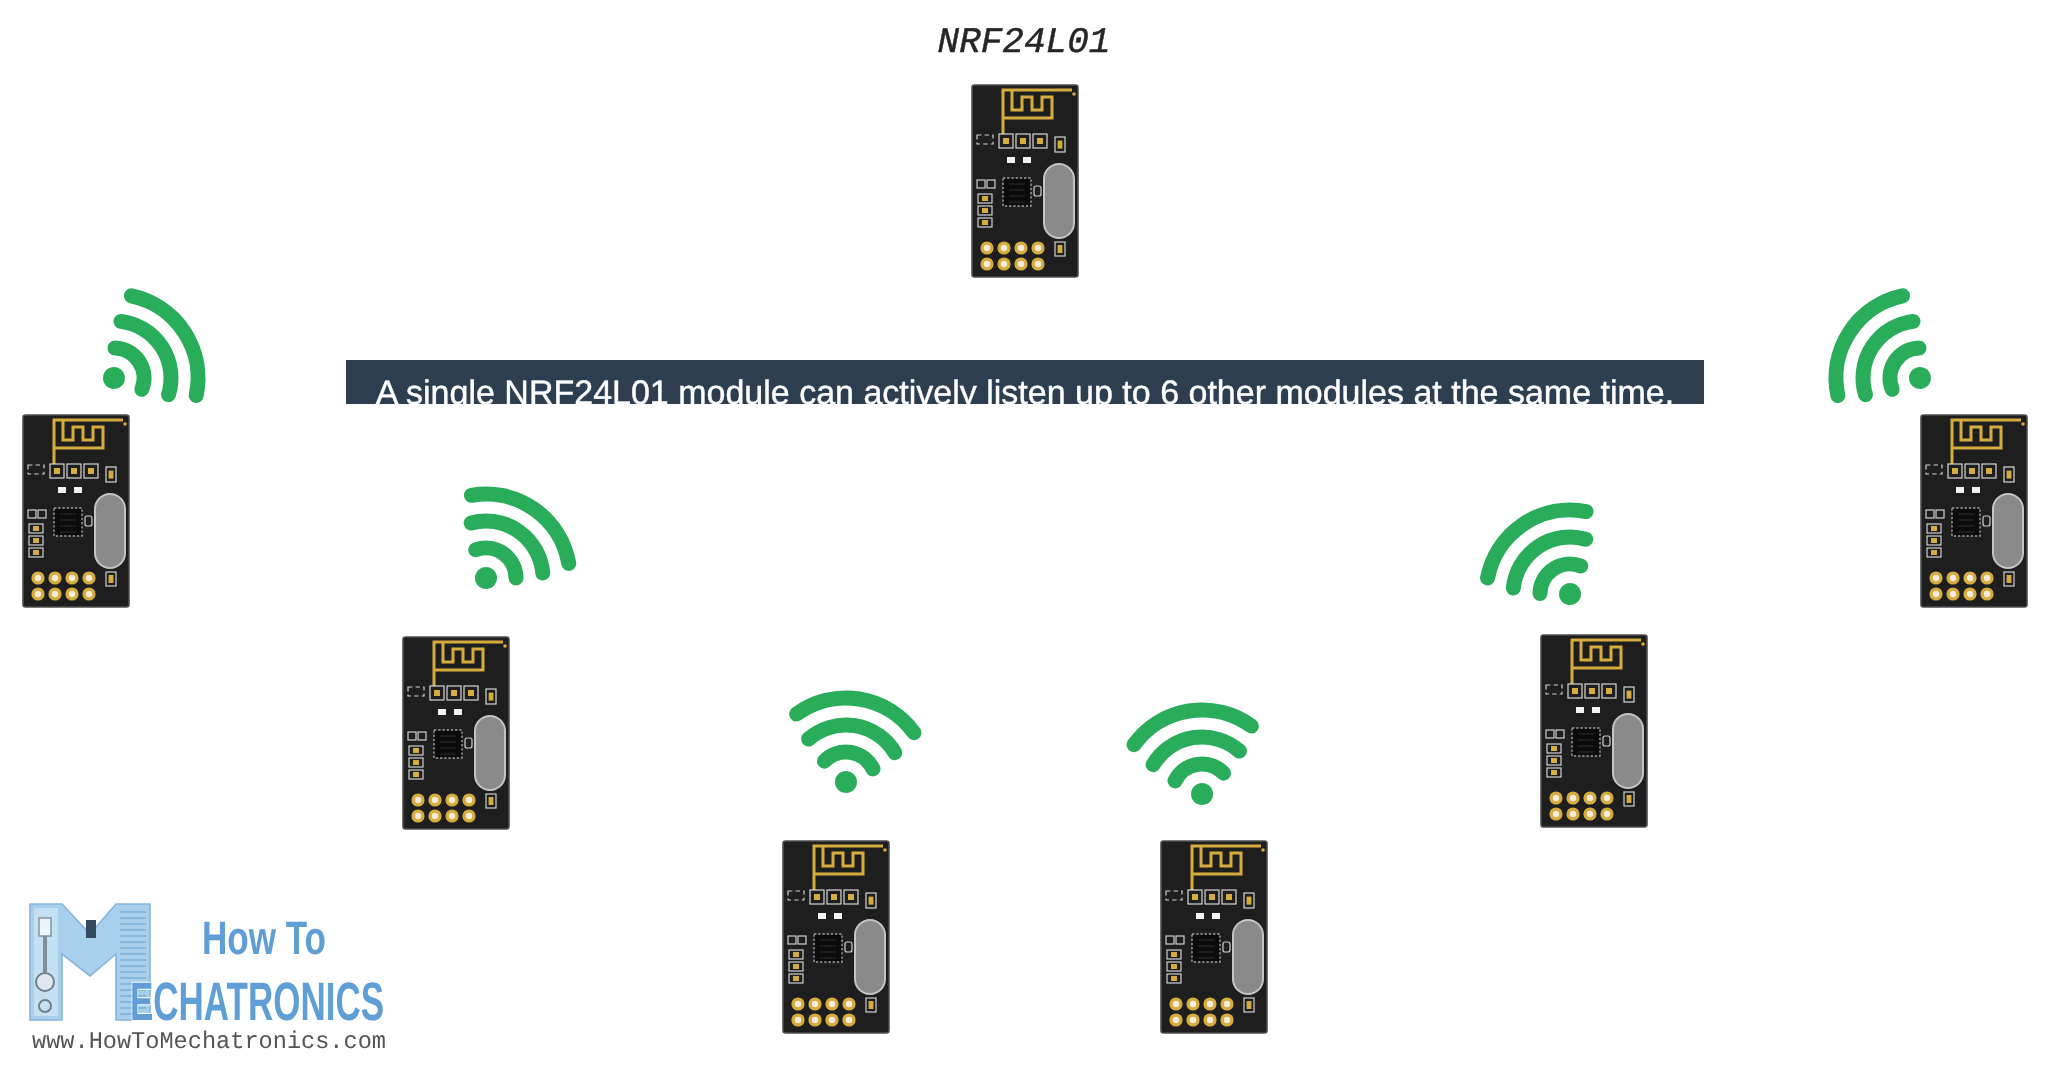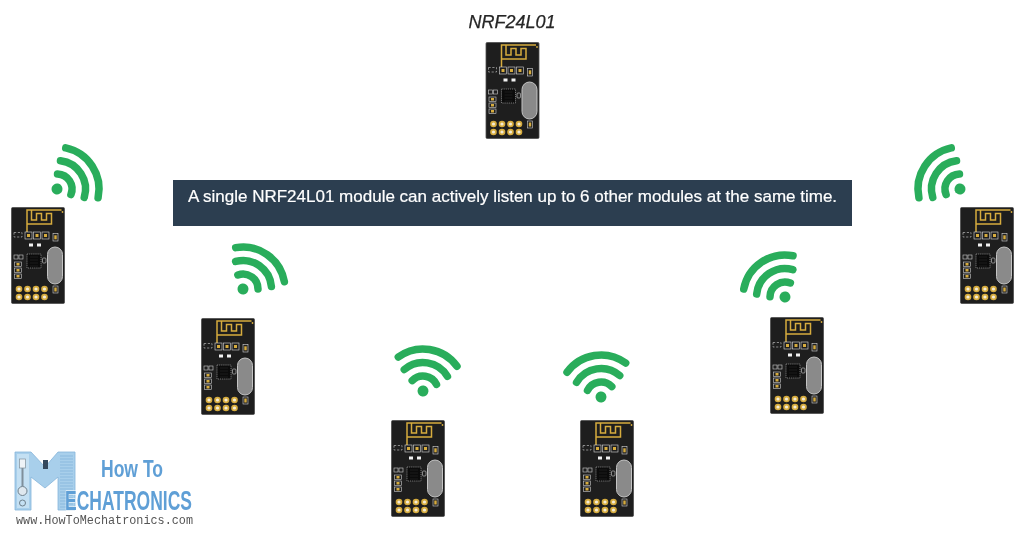--- a/index.html
+++ b/index.html
@@ -10,34 +10,34 @@
       overflow: hidden;
       background: #ffffff;
     }
     .overlay { position: absolute; left: 0; top: 0; }
     .title {
       position: absolute;
       left: 412px;
       top: 11px;
       width: 200px;
       text-align: center;
-      font-family: Liberation Sans, sans-serif;
+      font-family: Liberation Mono, monospace;
       font-style: italic;
       font-size: 18px;
       line-height: 22px;
       color: #262626;
       -webkit-text-stroke: 0.25px #262626;
       white-space: nowrap;
     }
     .banner {
       position: absolute;
       left: 173px;
       top: 180px;
       width: 679px;
-      height: 46px;
+      height: 22px;
       background: #2c3e50;
       color: #ffffff;
       text-align: center;
       font-family: "Liberation Sans", sans-serif;
       font-size: 17px;
       line-height: 33px;
       white-space: nowrap;
       -webkit-text-stroke: 0.2px #ffffff;
     }
     .logo-text { font-family: "Liberation Sans", sans-serif; font-weight: bold; }

